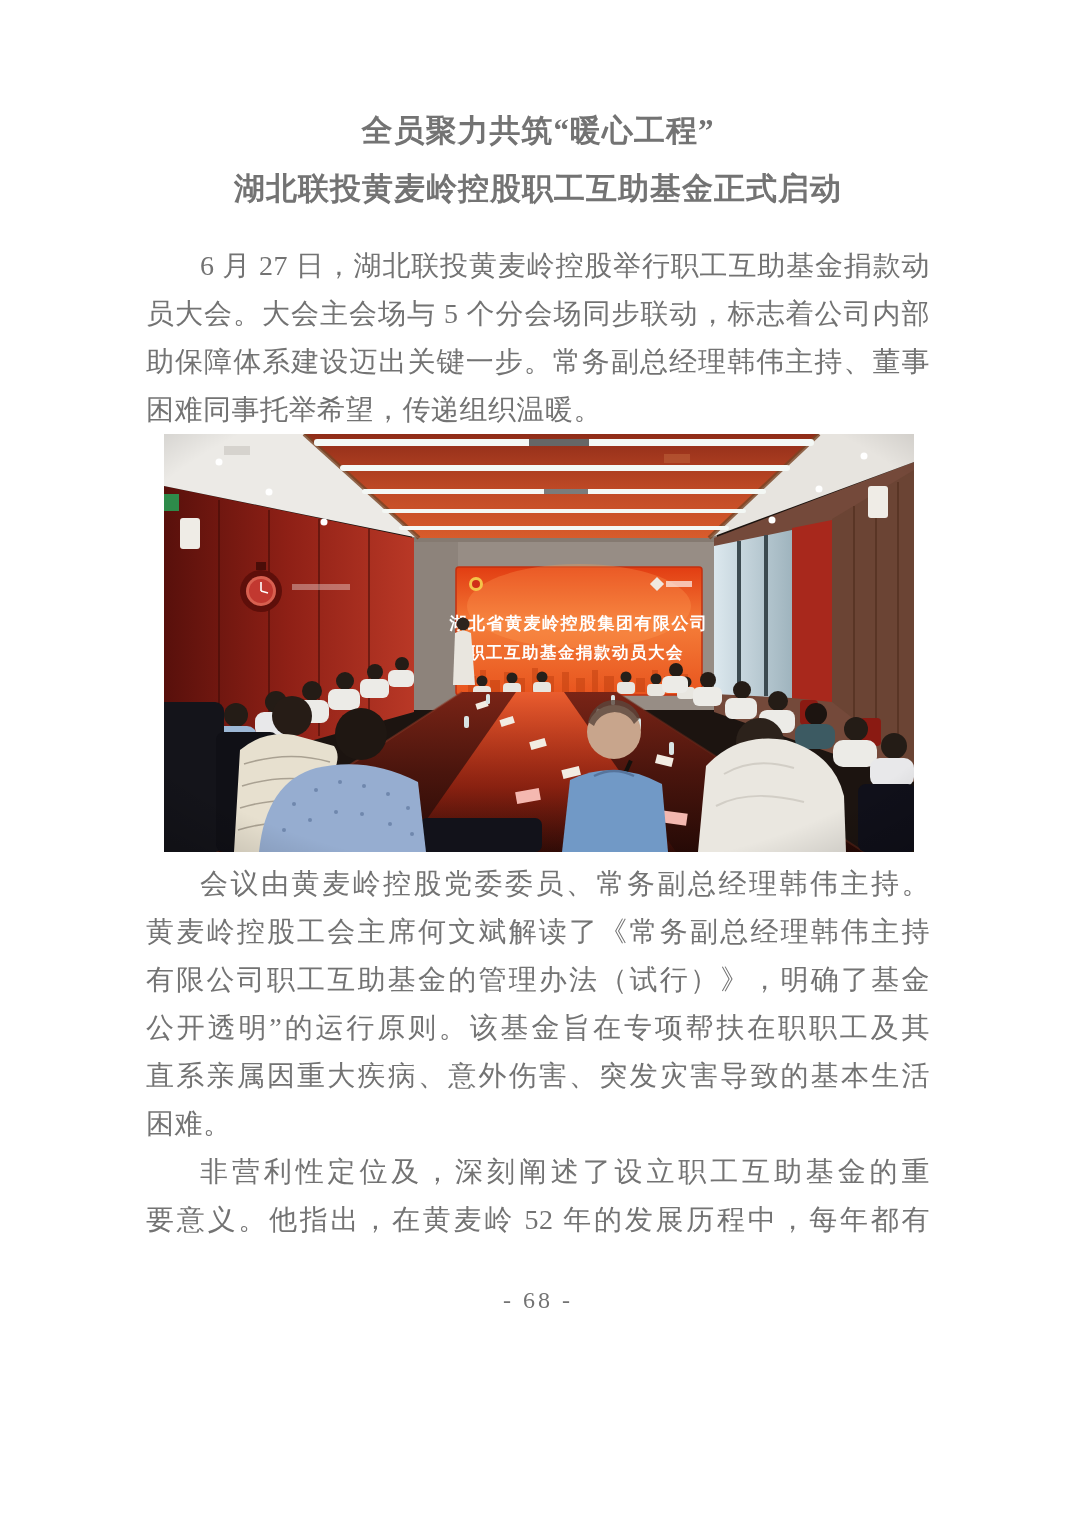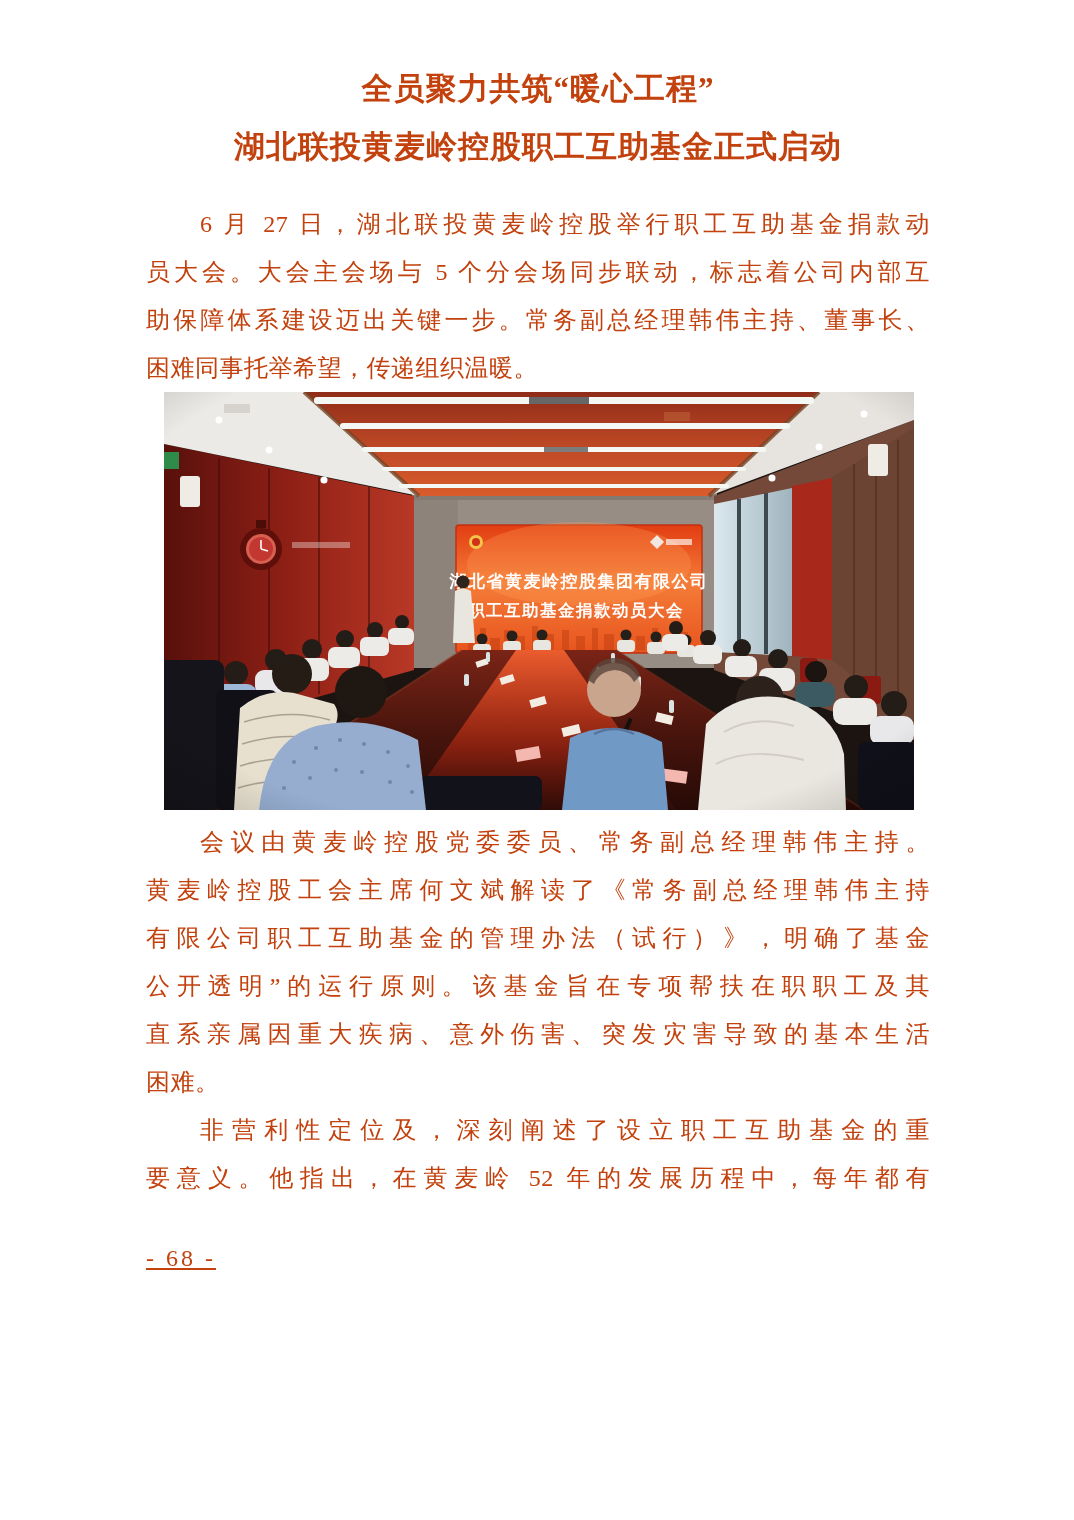--- a/index.html
+++ b/index.html
@@ -1,61 +1,60 @@
 <!DOCTYPE html>
 <html><head>
 <meta charset="utf-8">
 <style>
   html,body{margin:0;padding:0;background:#ffffff;}
   .page{
     position:relative;
     width:1074px;height:1520px;
     background:#ffffff;
     box-sizing:border-box;
-    padding:60px 144px 0 146px;
+    padding:102px 144px 0 146px;
     font-family:"Liberation Serif","DejaVu Serif",serif;
-    color:#c2410c;
+    color:#737373;
     overflow:hidden;
   }
   .title-line{
     text-align:center;
     font-weight:bold;
     font-size:31px;
     line-height:58px;
     letter-spacing:1px;
     white-space:nowrap;
   }
   .para{display:block;}
   .para-1{margin-top:24px;}
   .para-2{margin-top:8px;font-family:Liberation Serif, serif;}
   .body-line{
-    font-size:24px;
+    font-size:28px;
     line-height:48px;
     height:48px;
     text-align:justify;
     text-align-last:justify;
     overflow:hidden;
     letter-spacing:0.5px;
   }
   .body-line.indent{padding-left:54px;}
   .body-line.last{text-align-last:left;}
   .photo-wrap{
     width:750px;height:418px;
     margin:0 0 8px 18px;
     overflow:hidden;
     background:#1c1410;
   }
   .photo-wrap svg{display:block;}
   .page-num{
-    text-align:left;
+    text-align:center;
     font-size:24px;
     line-height:36px;
     margin-top:38px;
     letter-spacing:3px;
-    text-decoration:underline;
   }
   .screen-text{
     font-family:"Liberation Sans","DejaVu Sans",sans-serif;
     font-weight:bold;
     fill:#ffffff;
   }
 </style>
 </head>
 <body>
 

